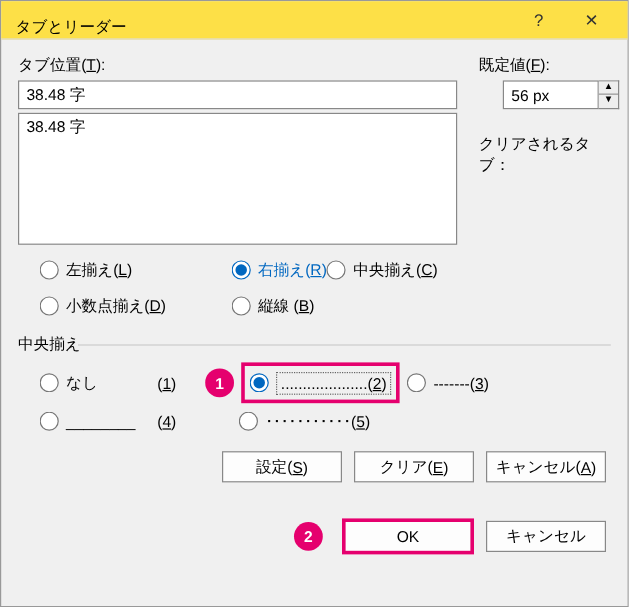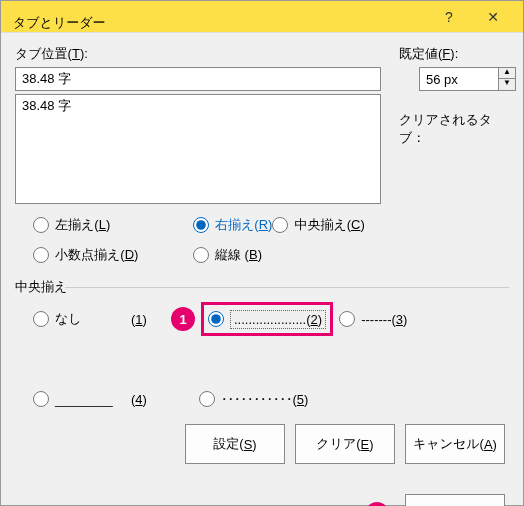--- a/index.html
+++ b/index.html
@@ -27,27 +27,27 @@
   .radio-grid { padding-left: 18px; }
   .radio-row { display: flex; align-items: flex-end; height: 30px; }
   .radio-row .rcell { display: flex; align-items: center; }
   .radio-row .rcell.c1 { width: 160px; }
   .radio-row .rcell.c2 { width: 170px; }
   .radio-row .rcell.c3 { }
   input[type=radio] { width: 16px; height: 16px; margin: 0 6px 0 0; accent-color: #0067c0; }
   .rlabel { cursor: pointer; }
   .sel .rlabel { color: #0067c0; font-weight: 500; }
   .leader-row1 { display:flex; align-items:center; padding-left:18px; height:34px; }
-  .leader-row2 { display:flex; align-items:center; padding-left:18px; height:30px;margin-top:48px; }
+  .leader-row2 { display:flex; align-items:center; padding-left:18px; height:30px; }
   .lcell { display:flex; align-items:center; height:28px; }
   .callout { background:#e5006e; color:#fff; width:24px; height:24px; border-radius:50%; display:flex; align-items:center; justify-content:center; font-weight:bold; margin:0 6px; }
   .hlbox { border:3px solid #e5006e; padding:2px 4px; display:flex; align-items:center; height:34px; }
   .focusbox { border:1px dotted #666; padding:1px 3px; }
   .btn-row { display:flex; gap:10px; justify-content:flex-end; padding: 10px 4px 0 4px; }
-  .btn { min-width:100px; height:40px; border:1px solid #888; background:#fdfdfd; display:flex; align-items:center; justify-content:center; cursor:pointer; }
+  .btn { min-width:100px; height:26px; border:1px solid #888; background:#fdfdfd; display:flex; align-items:center; justify-content:center; cursor:pointer; }
   .bottom-row { display:flex; gap:10px; justify-content:flex-end; padding: 30px 4px 0 4px; align-items:center; }
   .btn.hl { border:3px solid #e5006e; min-width:110px; height:30px; }
   .leader-sample { letter-spacing: 0px; }
 </style>
 </head>
 <body>
 
 <div class="window">
   <div class="titlebar">
     <div class="title">タブとリーダー</div>
@@ -156,17 +156,18 @@
         </div>
       <div class="btn">
           <span>キャンセル(</span>
           <span class="u">A</span>
           <span>)</span>
         </div>
     </div>
 
     <div class="bottom-row">
       <div class="callout">2</div>
+      <div class="btn hl">OK</div>
       <div class="btn">キャンセル</div>
     </div>
 
   </div>
 </div>
 
 </body></html>

